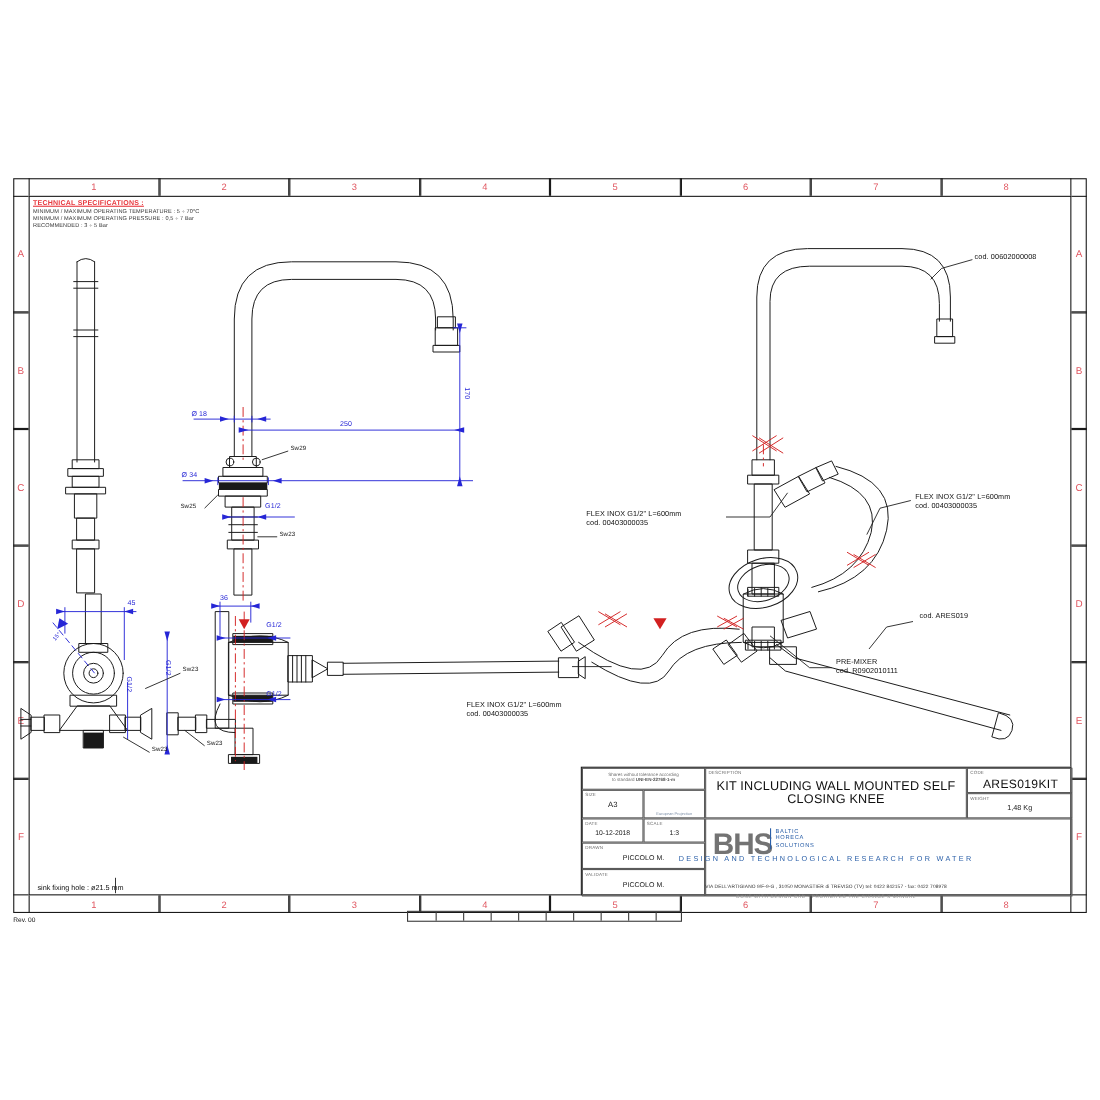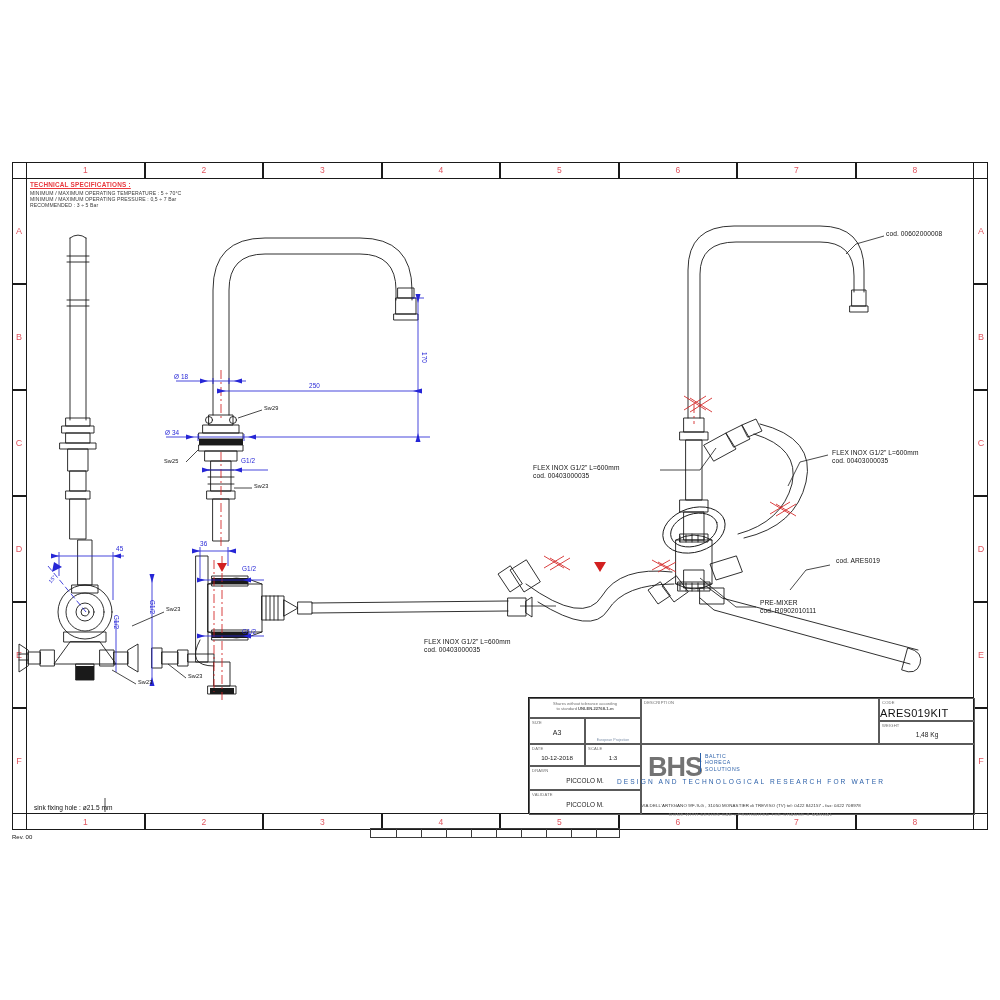--- a/index.html
+++ b/index.html
@@ -74,21 +74,21 @@
     position:absolute;left:2px;right:2px;top:2px;
     font-size:4.1px;color:#6d6d6d;text-align:center;line-height:5.4px;
   }
   .tb-tol b{font-weight:bold;color:#555;}
   .desc-txt{
     position:absolute;left:0;right:0;text-align:center;
     color:#111;font-size:11.5px;letter-spacing:.2px;
     font-family:"Liberation Sans", sans-serif;
   }
   .code-val{
-    position:absolute;left:0;right:0;text-align:left;
+    position:absolute;left:0;right:12px;text-align:right;
     color:#111;font-size:11px;letter-spacing:.3px;
   }
   .bhs-logo{
     position:absolute;left:648px;top:752px;
     font-size:27px;font-weight:bold;color:#737373;letter-spacing:-1px;
     font-family:"Liberation Sans", sans-serif;
   }
   .bhs-sub{
     position:absolute;left:700px;top:753px;
     font-size:5.2px;color:#2a5fa8;line-height:6.4px;letter-spacing:.6px;
@@ -461,20 +461,21 @@
       <div class="tb-val" style="top:10px;font-size:6.4px;">PICCOLO M.</div>
     </div>
 
     <div class="tb-cell" style="left:0;top:92px;width:112px;height:25px;">
       <div class="tb-lab">VALIDATE</div>
       <div class="tb-val" style="top:10px;font-size:6.4px;">PICCOLO M.</div>
     </div>
 
     <div class="tb-cell" style="left:112px;top:0;width:238px;height:46px;">
       <div class="tb-lab">DESCRIPTION</div>
+      <div class="desc-txt" style="top:10px;">KIT INCLUDING WALL MOUNTED SELF CLOSING KNEE</div>
     </div>
 
     <div class="tb-cell" style="left:350px;top:0;width:96px;height:23px;">
       <div class="tb-lab">CODE</div>
       <div class="code-val" style="top:8px;">ARES019KIT</div>
     </div>
 
     <div class="tb-cell" style="left:350px;top:23px;width:96px;height:23px;">
       <div class="tb-lab">WEIGHT</div>
       <div class="tb-val" style="top:9px;font-size:6.6px;">1,48 Kg</div>

